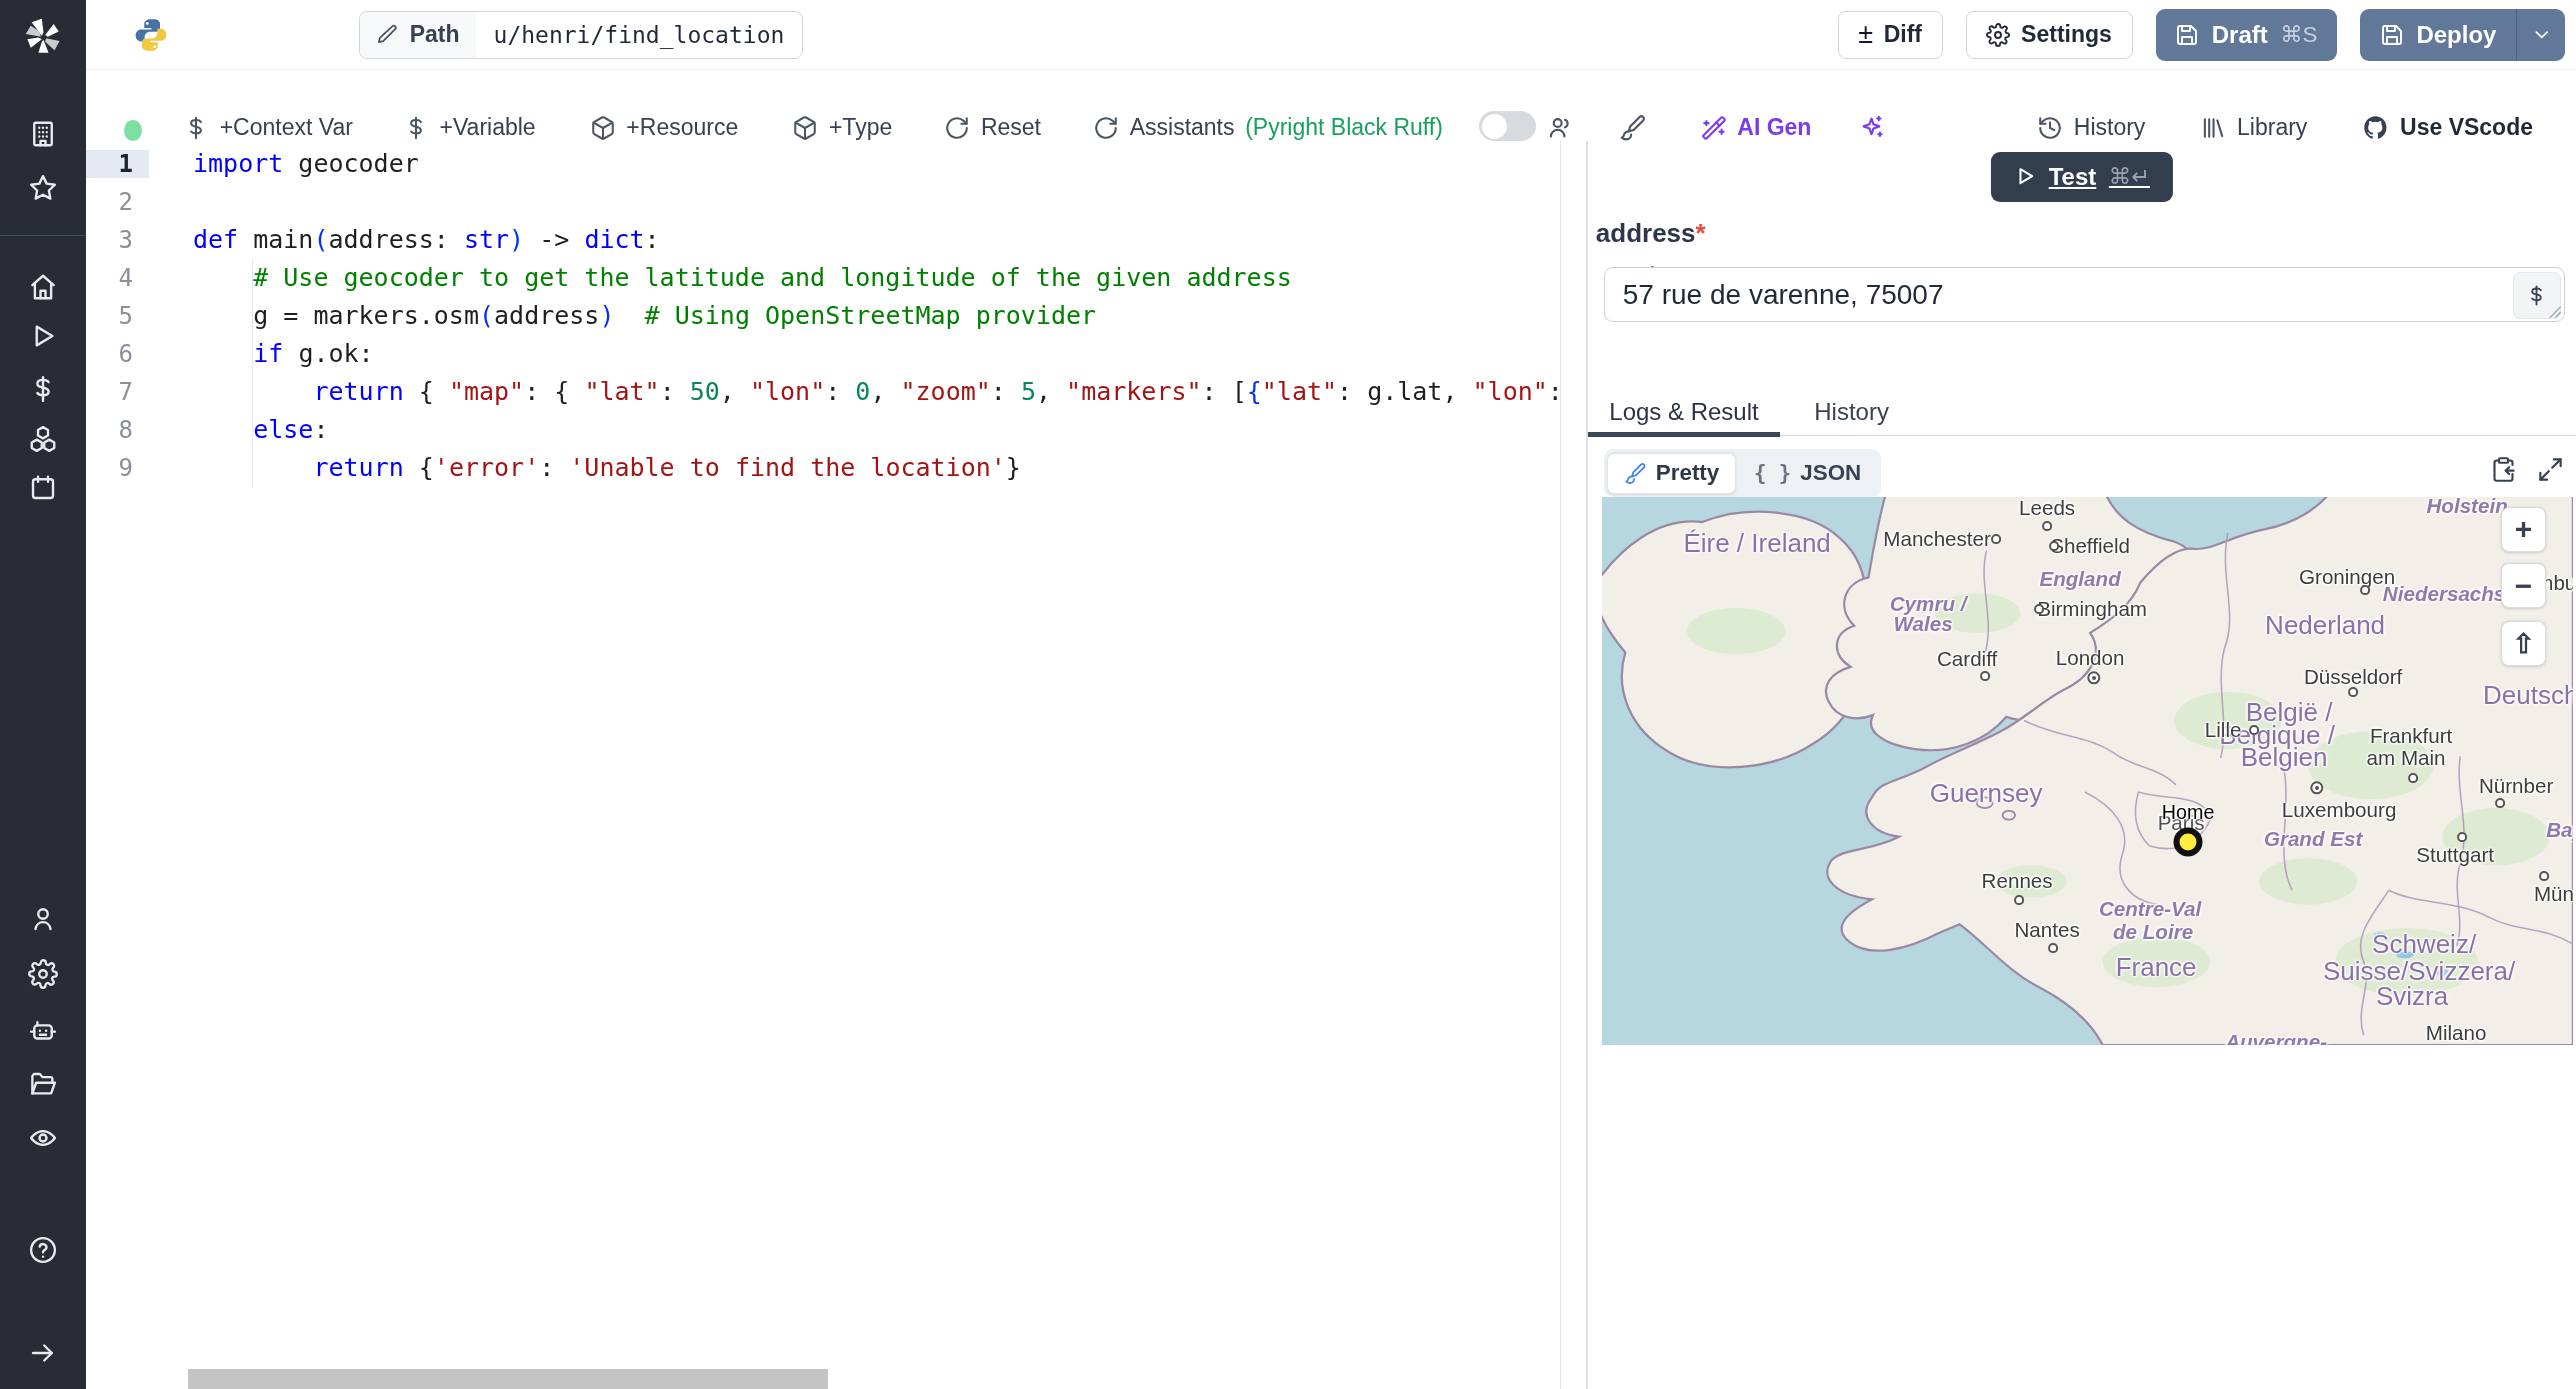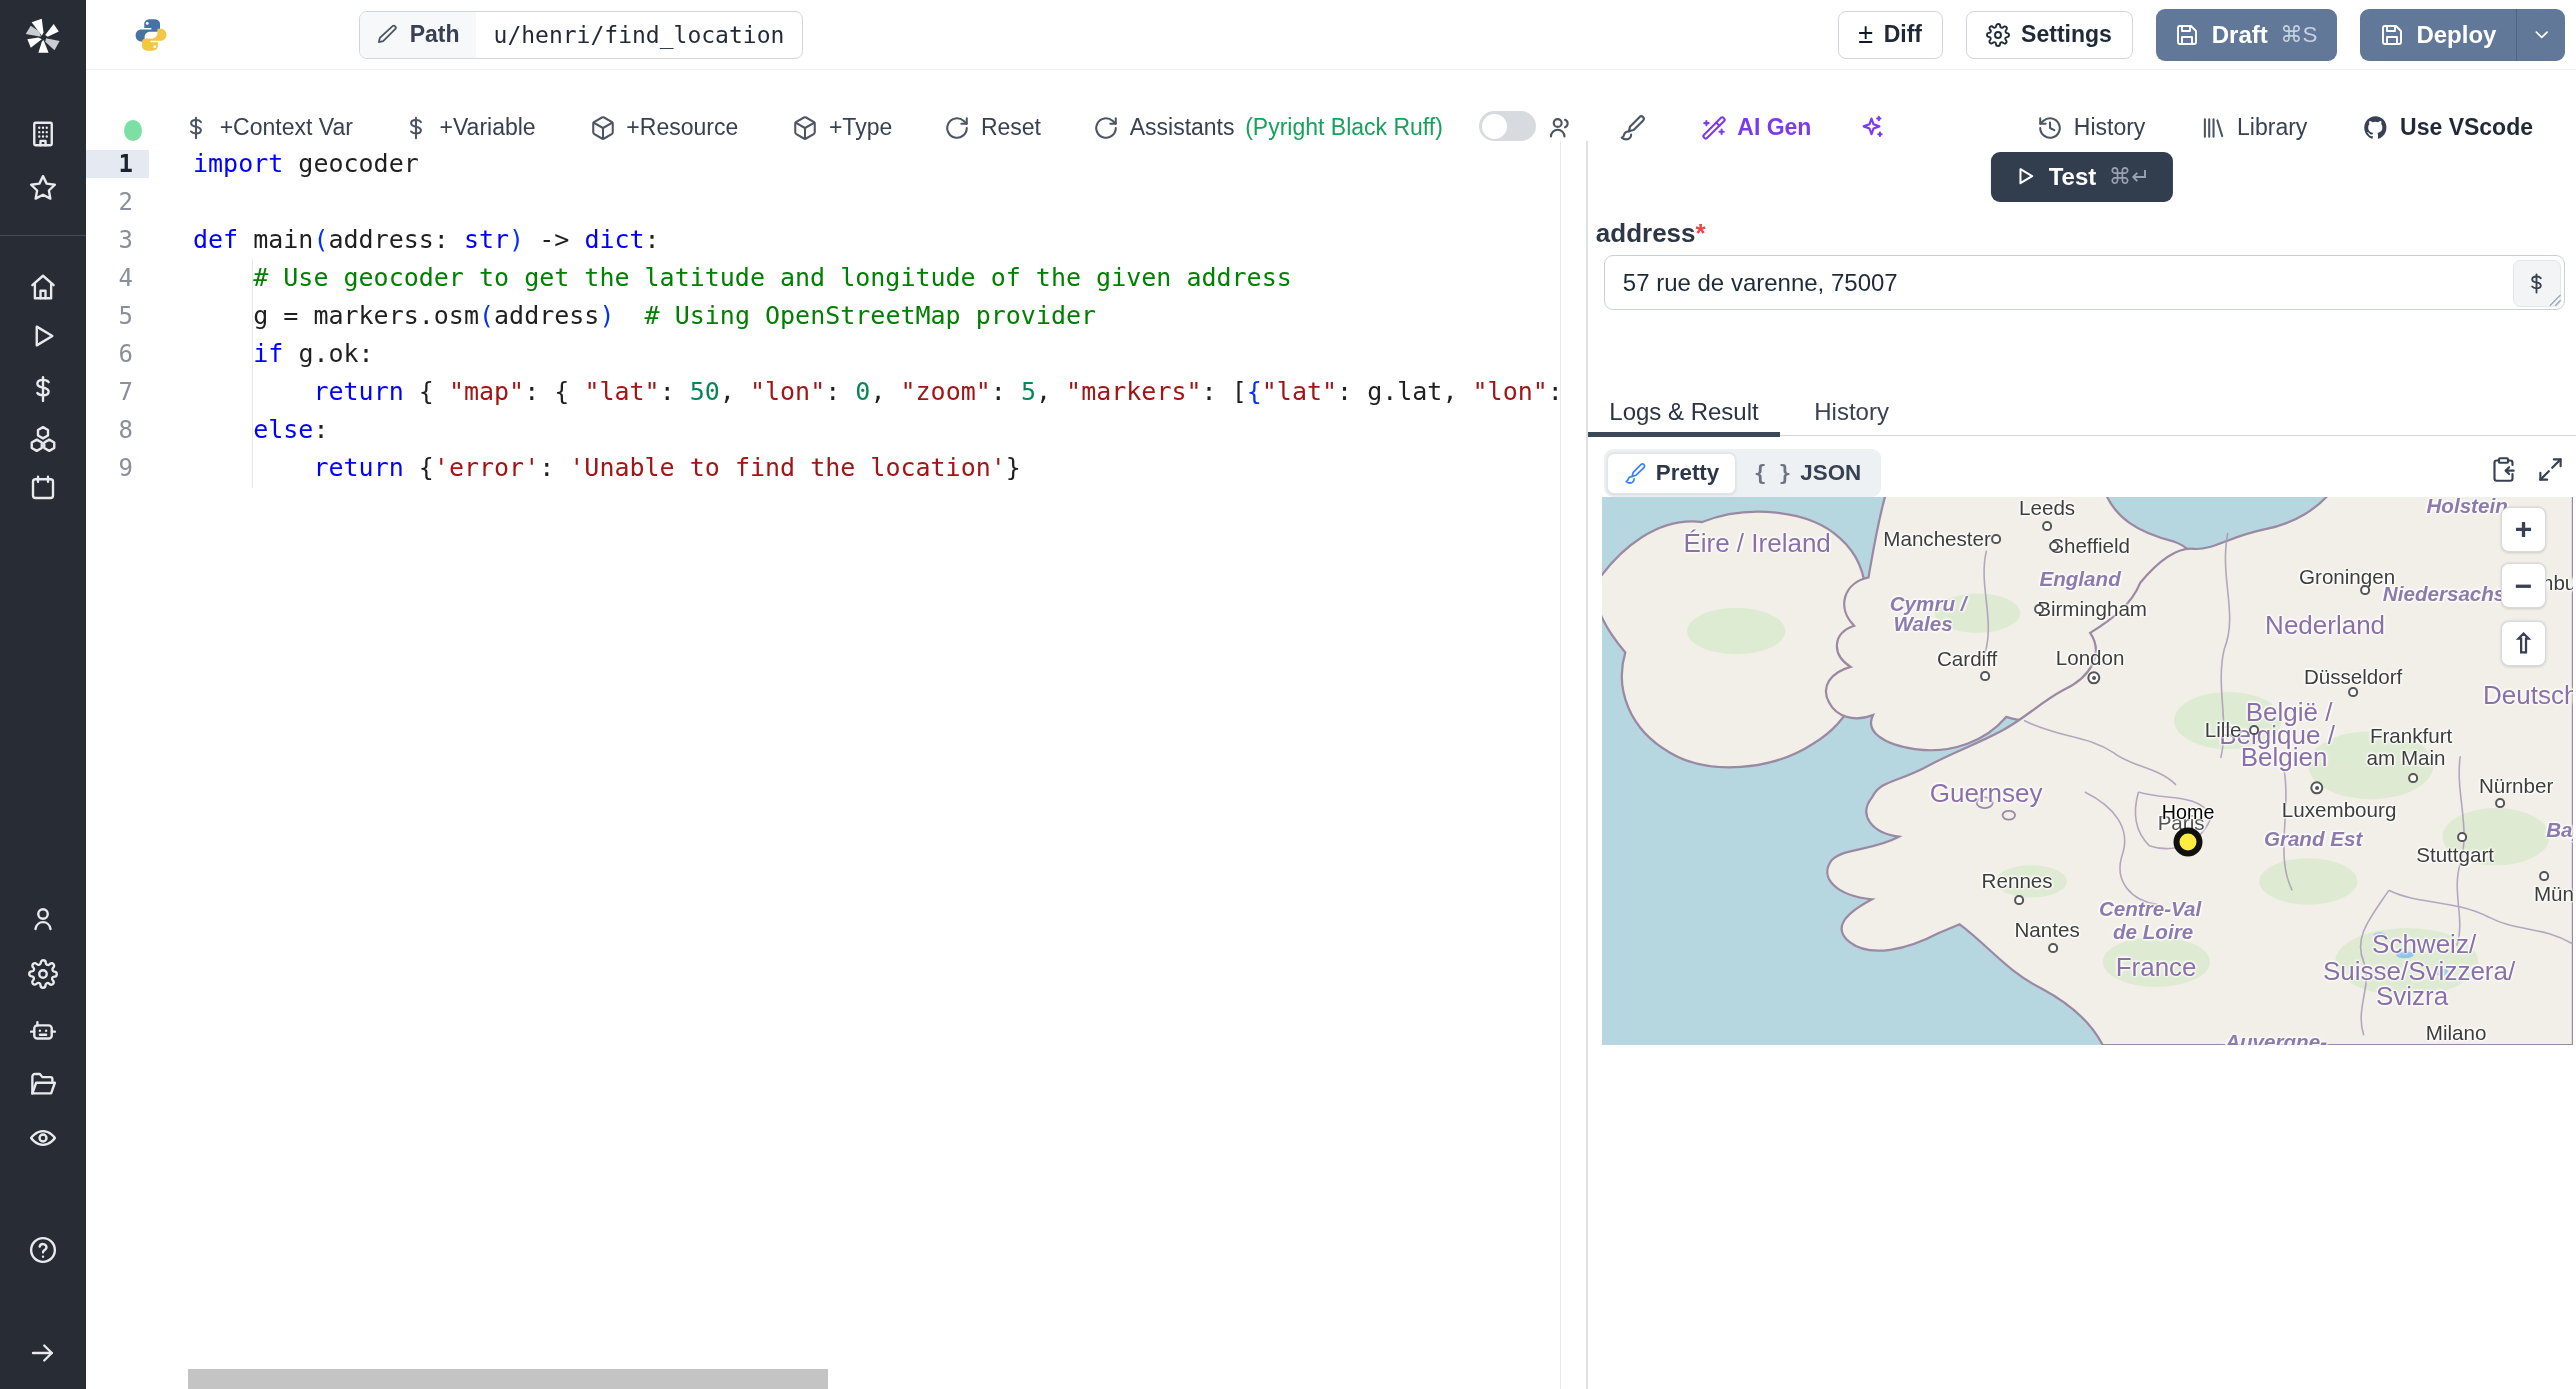--- a/index.html
+++ b/index.html
@@ -73,30 +73,30 @@
   .cl { padding-left:44px; flex:none; }
   .tk-k { color:#0000ff; } .tk-c { color:#008000; } .tk-s { color:#a31515; }
   .tk-n { color:#098658; } .tk-p { color:#1f1f1f; } .tk-b { color:#0431fa; }
   #indent-guide { position:absolute; left:166px; top:118px; width:0.9px; height:229px; background:#e4e6e9; }
   #hscrollbar { position:absolute; left:102px; bottom:0; width:640px; height:21.5px; background:#c4c4c4; }
 
   
   #right-panel { position:relative; flex:1; background:#fff; }
   #test-btn { position:absolute; top:10.7px; left:50%; transform:translateX(-50%); height:50px;
     background:#323d4d; color:#fff; border-radius:9px; display:flex; align-items:center;
-    gap:12.5px; padding:0 23px; font-size:24px; font-weight:700; cursor:pointer; }
+    gap:12.5px; padding:0 23px; font-size:24px; font-weight:700; cursor:pointer;text-decoration:underline; }
   #test-btn svg { width:22.4px; height:22.4px; }
   #test-shortcut { color:#98a2b3; font-weight:400; font-size:22.4px; }
   #field-row { position:absolute; top:77px; left:8px; display:flex; align-items:center; gap:14.3px;flex-direction:column; }
   #field-name { font-size:26px; font-weight:700; color:#2d3748; }
   #field-req { color:#ef4444; font-size:26px; font-weight:700; }
   #field-type { font-size:21.5px; font-style:italic; color:#4a5263; }
-  #arg-input { position:absolute; top:114px; left:16px; right:10.7px; height:55px;
+  #arg-input { position:absolute; top:126px; left:16px; right:10.7px; height:55px;
     border:0.9px solid #c9d0d9; border-radius:9px; display:flex; align-items:center;
-    padding:0 18px; font-size:24px; color:#1f2937; background:#fff; cursor:text; }
+    padding:0 18px; font-size:28px; color:#1f2937; background:#fff; cursor:text; }
   #dollar-btn { position:absolute; right:3.6px; top:3.6px; width:48px; height:47px; background:#f2f4f6;
     border:0.9px solid #e3e6ea; border-radius:7.2px; display:flex; align-items:center;
     justify-content:center; color:#374151; cursor:pointer; }
   #dollar-btn svg { width:23px; height:23px; }
   #resize-handle { position:absolute; right:2.7px; bottom:2.7px; width:12.5px; height:12.5px; }
   #tabs-row { position:absolute; top:248px; left:0; right:0; height:47px;
     border-bottom:0.9px solid #d4d7dc; display:flex; }
   .tab { padding:0 21.5px; display:flex; align-items:center; font-size:24px; font-weight:500;
     color:#3a4152; cursor:pointer; position:relative; }
   .tab.active { color:#2b3344; }

